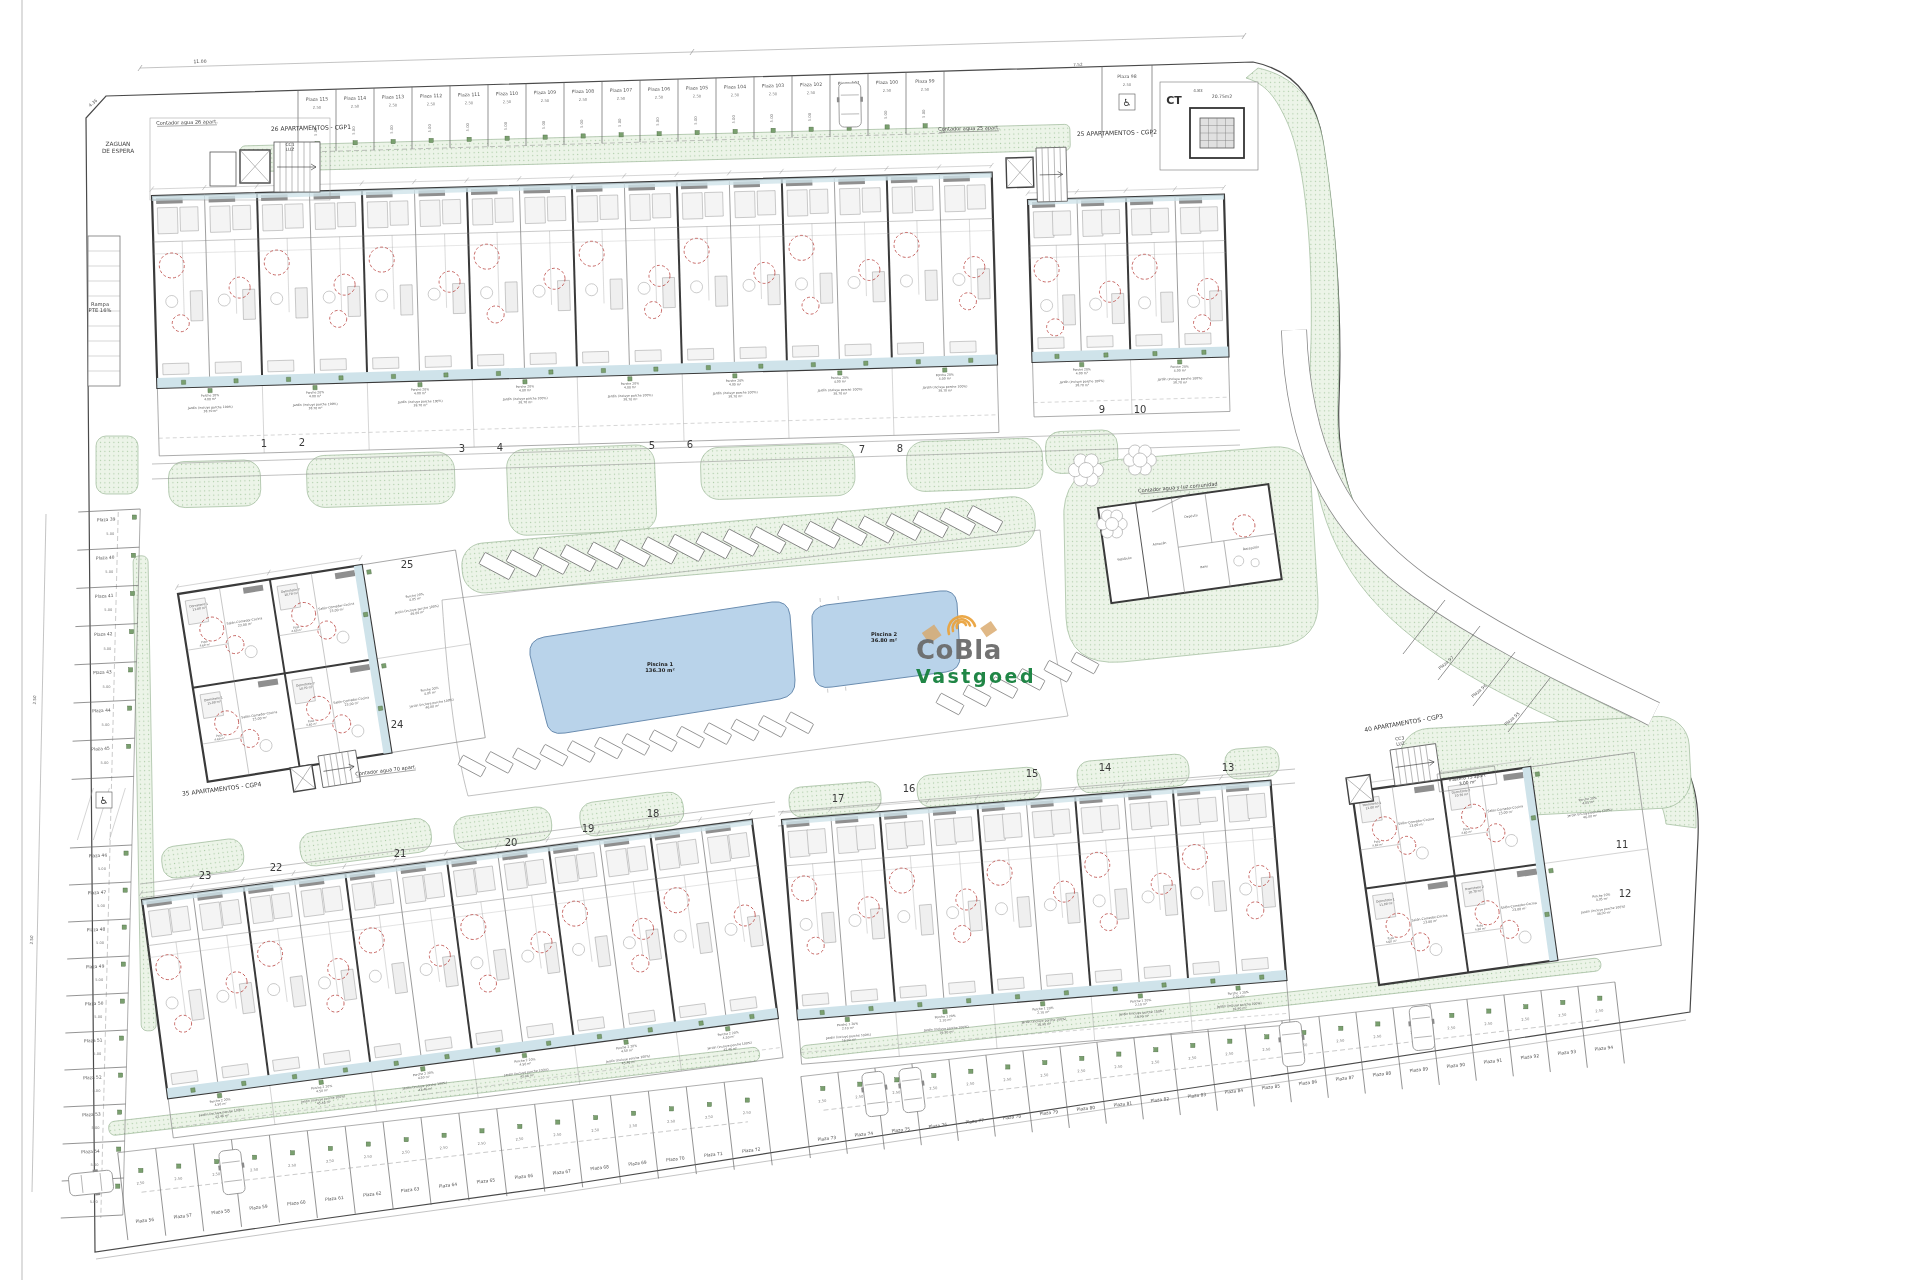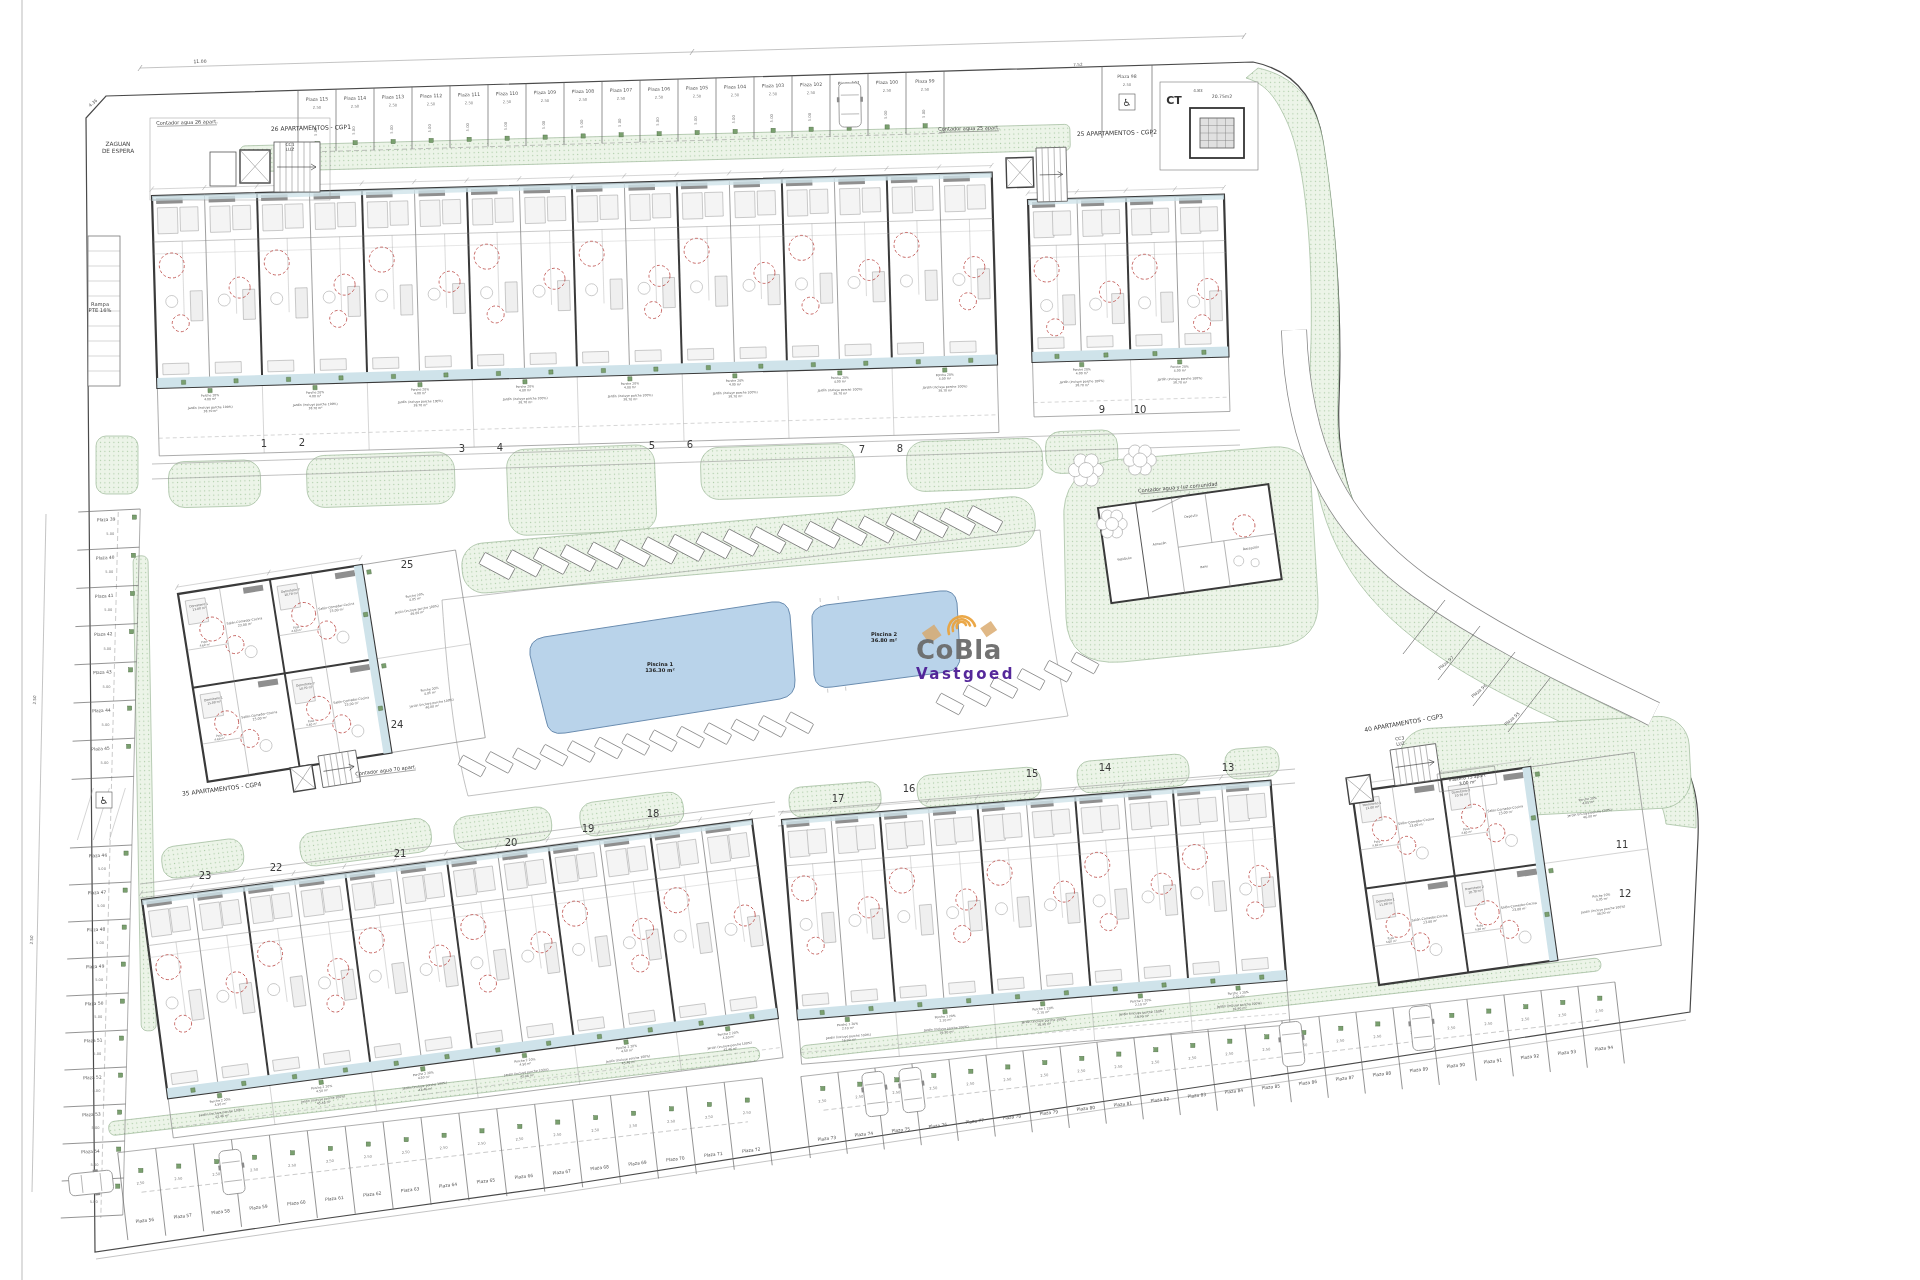--- a/index.html
+++ b/index.html
@@ -3,21 +3,21 @@
 <meta charset="utf-8">
 <title>Site Plan</title>
 <style>
   html,body{margin:0;padding:0;background:#fff;}
   .stage{position:relative;width:1920px;height:1280px;background:#fff;overflow:hidden;
          font-family:"DejaVu Sans","Liberation Sans",sans-serif;}
   svg text{font-family:"DejaVu Sans","Liberation Sans",sans-serif;}
   .logo{position:absolute;left:916px;top:602px;width:92px;opacity:.95;}
   .logo-icon{display:block;margin:0 auto -7px auto;}
   .logo-name{font-size:26px;font-weight:bold;color:#6c6c6c;line-height:1.05;letter-spacing:0.5px;}
-  .logo-sub{font-size:15px;color:#4c1d95;letter-spacing:2.5px;margin-top:1px;font-weight:bold;}
+  .logo-sub{font-size:19px;color:#15803d;letter-spacing:2.5px;margin-top:1px;font-weight:bold;}
 </style>
 </head>
 <body>
 
 <div class="stage">
   <svg id="plan" width="1920" height="1280" viewBox="0 0 1920 1280">
       <defs>
         <pattern id="gd" width="4.5" height="4.5" patternUnits="userSpaceOnUse">
           <rect x="0" y="0" width="4.5" height="4.5" fill="#ecf4e8"></rect>
           <circle cx="1.4" cy="1.4" r="0.62" fill="#a9c9a3"></circle>

